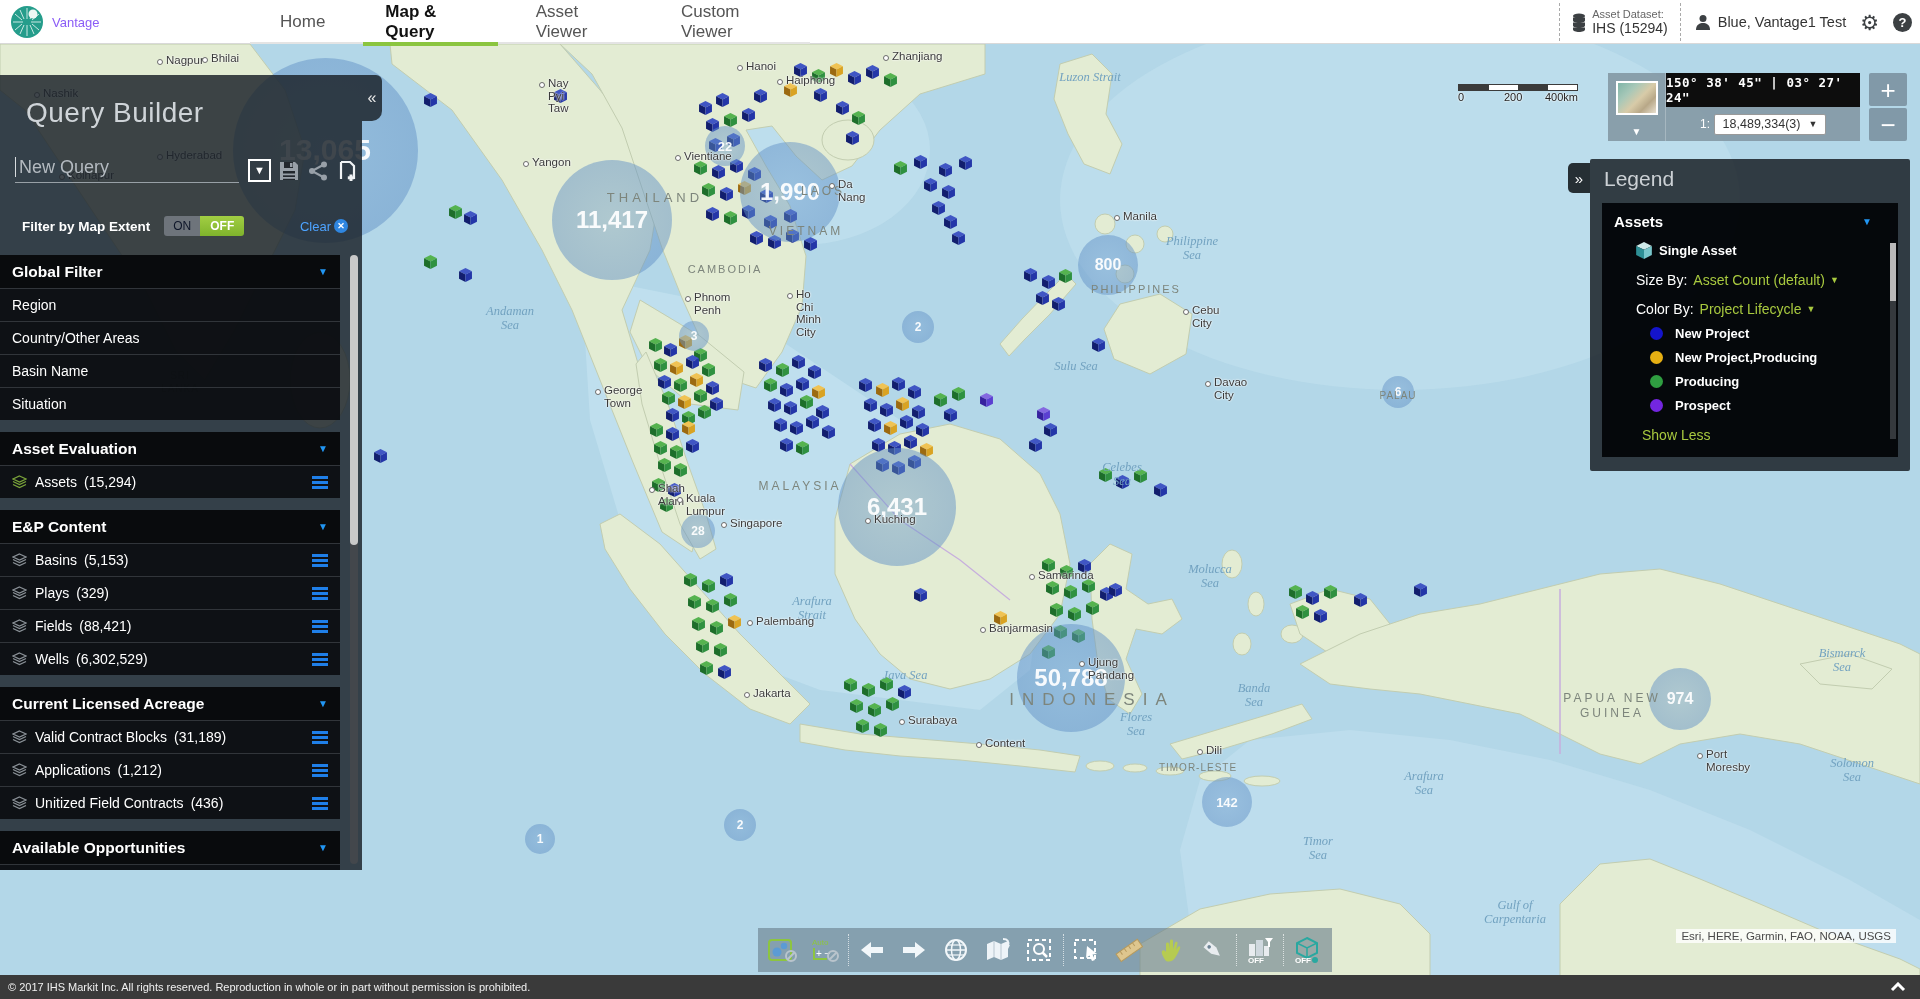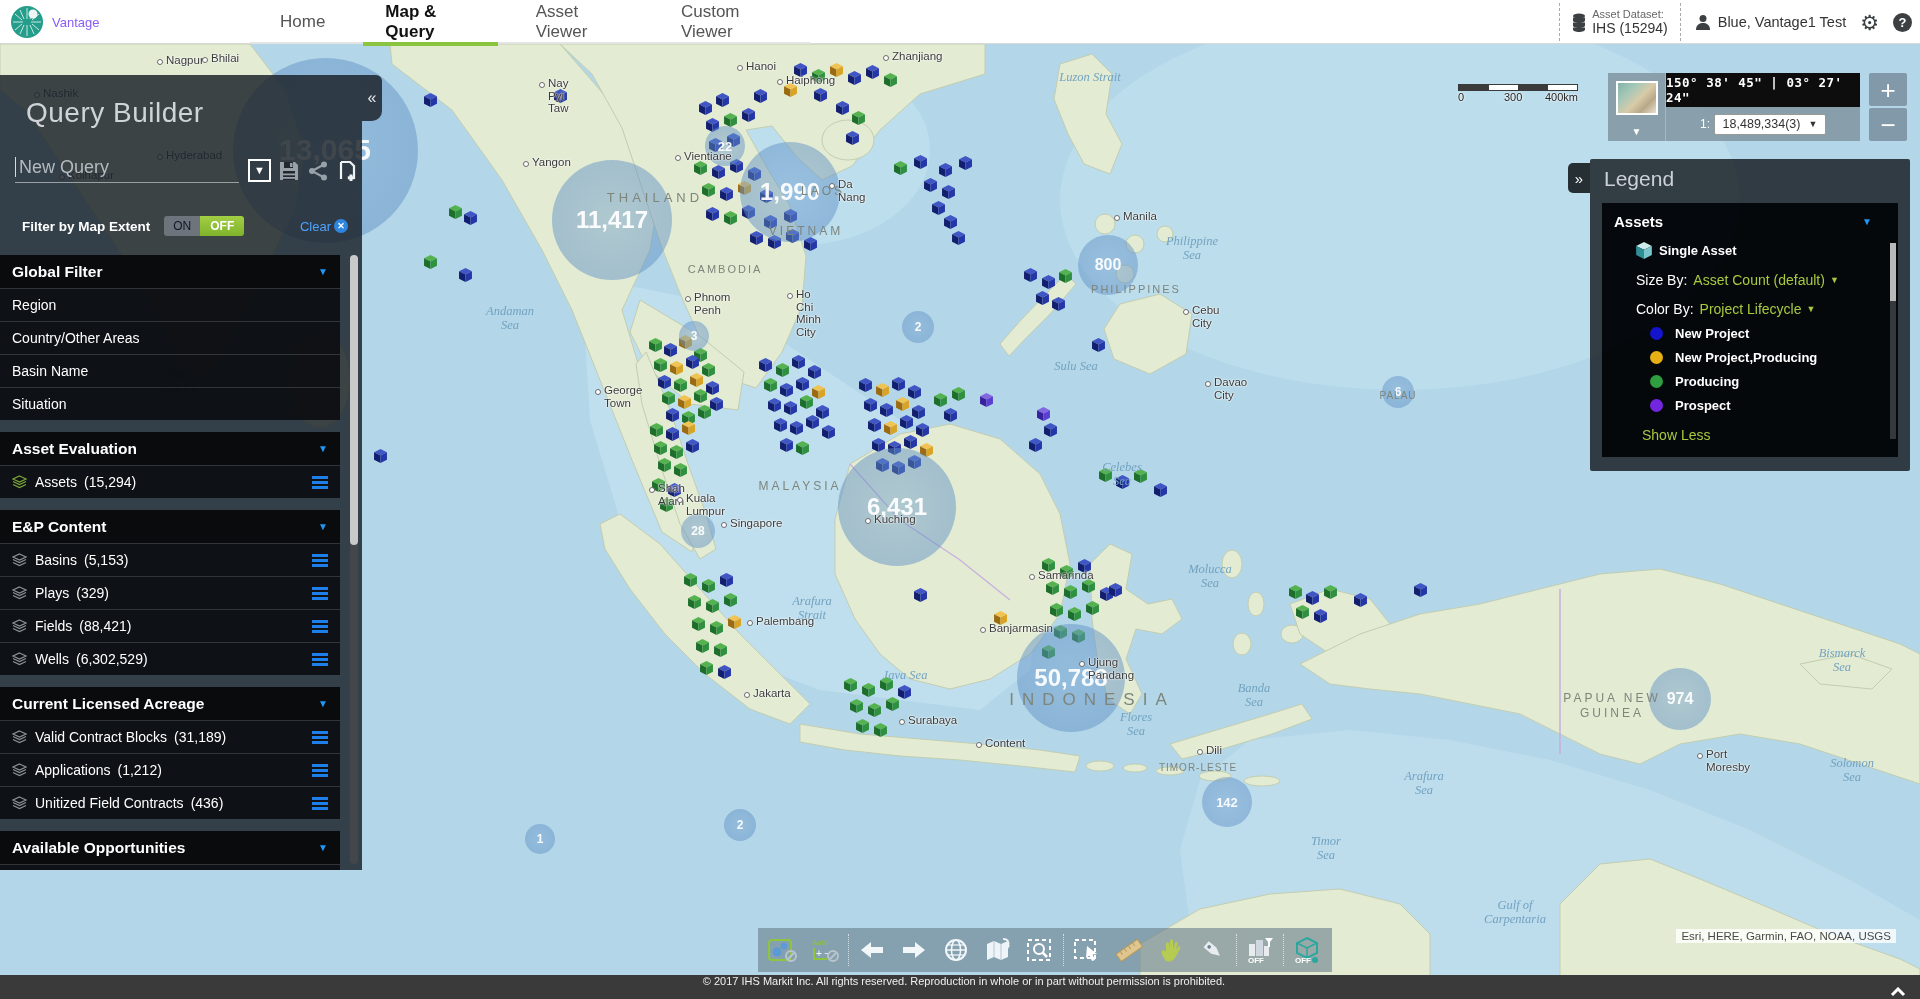--- a/index.html
+++ b/index.html
@@ -99,21 +99,21 @@
   #lg-thumb{position:absolute;right:2px;top:40px;width:6px;height:58px;background:#b9b9b9;}
 
   
   #toolbar{position:absolute;left:758px;top:928px;height:44px;background:rgba(100,120,135,.58);z-index:8;display:flex;align-items:center;padding:0 4px;}
   .tb-btn{width:42px;height:44px;display:flex;align-items:center;justify-content:center;cursor:pointer;}
   .tb-div{border-left:1px dotted rgba(255,255,255,.65);height:32px;margin:0 2px;}
   svg text{font-family:"Liberation Sans",sans-serif;}
 
   
   #attribution{position:absolute;top:929px;right:24px;z-index:6;background:rgba(255,255,255,.78);color:#4a4a4a;font-size:11.5px;padding:1px 5px;}
-  #footer{position:absolute;left:0;bottom:0;width:100%;height:24px;background:#3a3a3a;z-index:20;display:flex;align-items:center;flex-direction:column;}
+  #footer{position:absolute;left:0;bottom:0;width:100%;height:24px;background:#3a3a3a;z-index:20;display:flex;align-items:center;}
   #footer .copy{color:#f0f0f0;font-size:11px;margin-left:8px;}
   #footer .chev{margin-left:auto;margin-right:14px;line-height:0;cursor:pointer;}
 </style>
 </head>
 <body>
 
 <div id="screen">
 
   <svg id="map" viewBox="0 0 1920 999" width="1920" height="999">
     <rect x="0" y="0" width="1920" height="999" fill="#b3d7e8"></rect>
@@ -1104,21 +1104,21 @@
 Sea</div>
       <div class="sea-label" style="left: 1210px; top: 576px;">Molucca
 Sea</div>
       <div class="sea-label" style="left: 905px; top: 675px;">Java Sea</div>
       <div class="sea-label" style="left: 1136px; top: 724px;">Flores
 Sea</div>
       <div class="sea-label" style="left: 1254px; top: 695px;">Banda
 Sea</div>
       <div class="sea-label" style="left: 1424px; top: 783px;">Arafura
 Sea</div>
-      <div class="sea-label" style="left: 1318px; top: 848px; margin-left: 8px;">Timor
+      <div class="sea-label" style="left: 1318px; top: 848px;">Timor
 Sea</div>
       <div class="sea-label" style="left: 1842px; top: 660px;">Bismarck
 Sea</div>
       <div class="sea-label" style="left: 1852px; top: 770px;">Solomon
 Sea</div>
       <div class="sea-label" style="left: 812px; top: 608px;">Arafura
 Strait</div>
       <div class="sea-label" style="left: 1515px; top: 912px;">Gulf of
 Carpentaria</div>
       <div class="city" style="left: 160px; top: 62px;">
@@ -1257,21 +1257,21 @@
 
   <div id="scalebar">
     <div class="bar">
       <div class="seg" style="background:#3b3b3b"></div>
         <div class="seg" style="background:#fff"></div>
       <div class="seg" style="background:#3b3b3b"></div>
         <div class="seg" style="background:#fff"></div>
     </div>
     <div class="labels">
       <span style="position:absolute;left:0;">0</span>
-      <span style="position:absolute;left:46px;">300</span>
+      <span style="position:absolute;left:46px;">200</span>
       <span style="position:absolute;right:0;">400km</span>
     </div>
   </div>
 
   <div id="ctrl-cluster">
     <div id="basemap-btn">
       <div class="thumb"></div>
       <div class="arr">▼</div>
     </div>
     <div id="ctrl-right">

